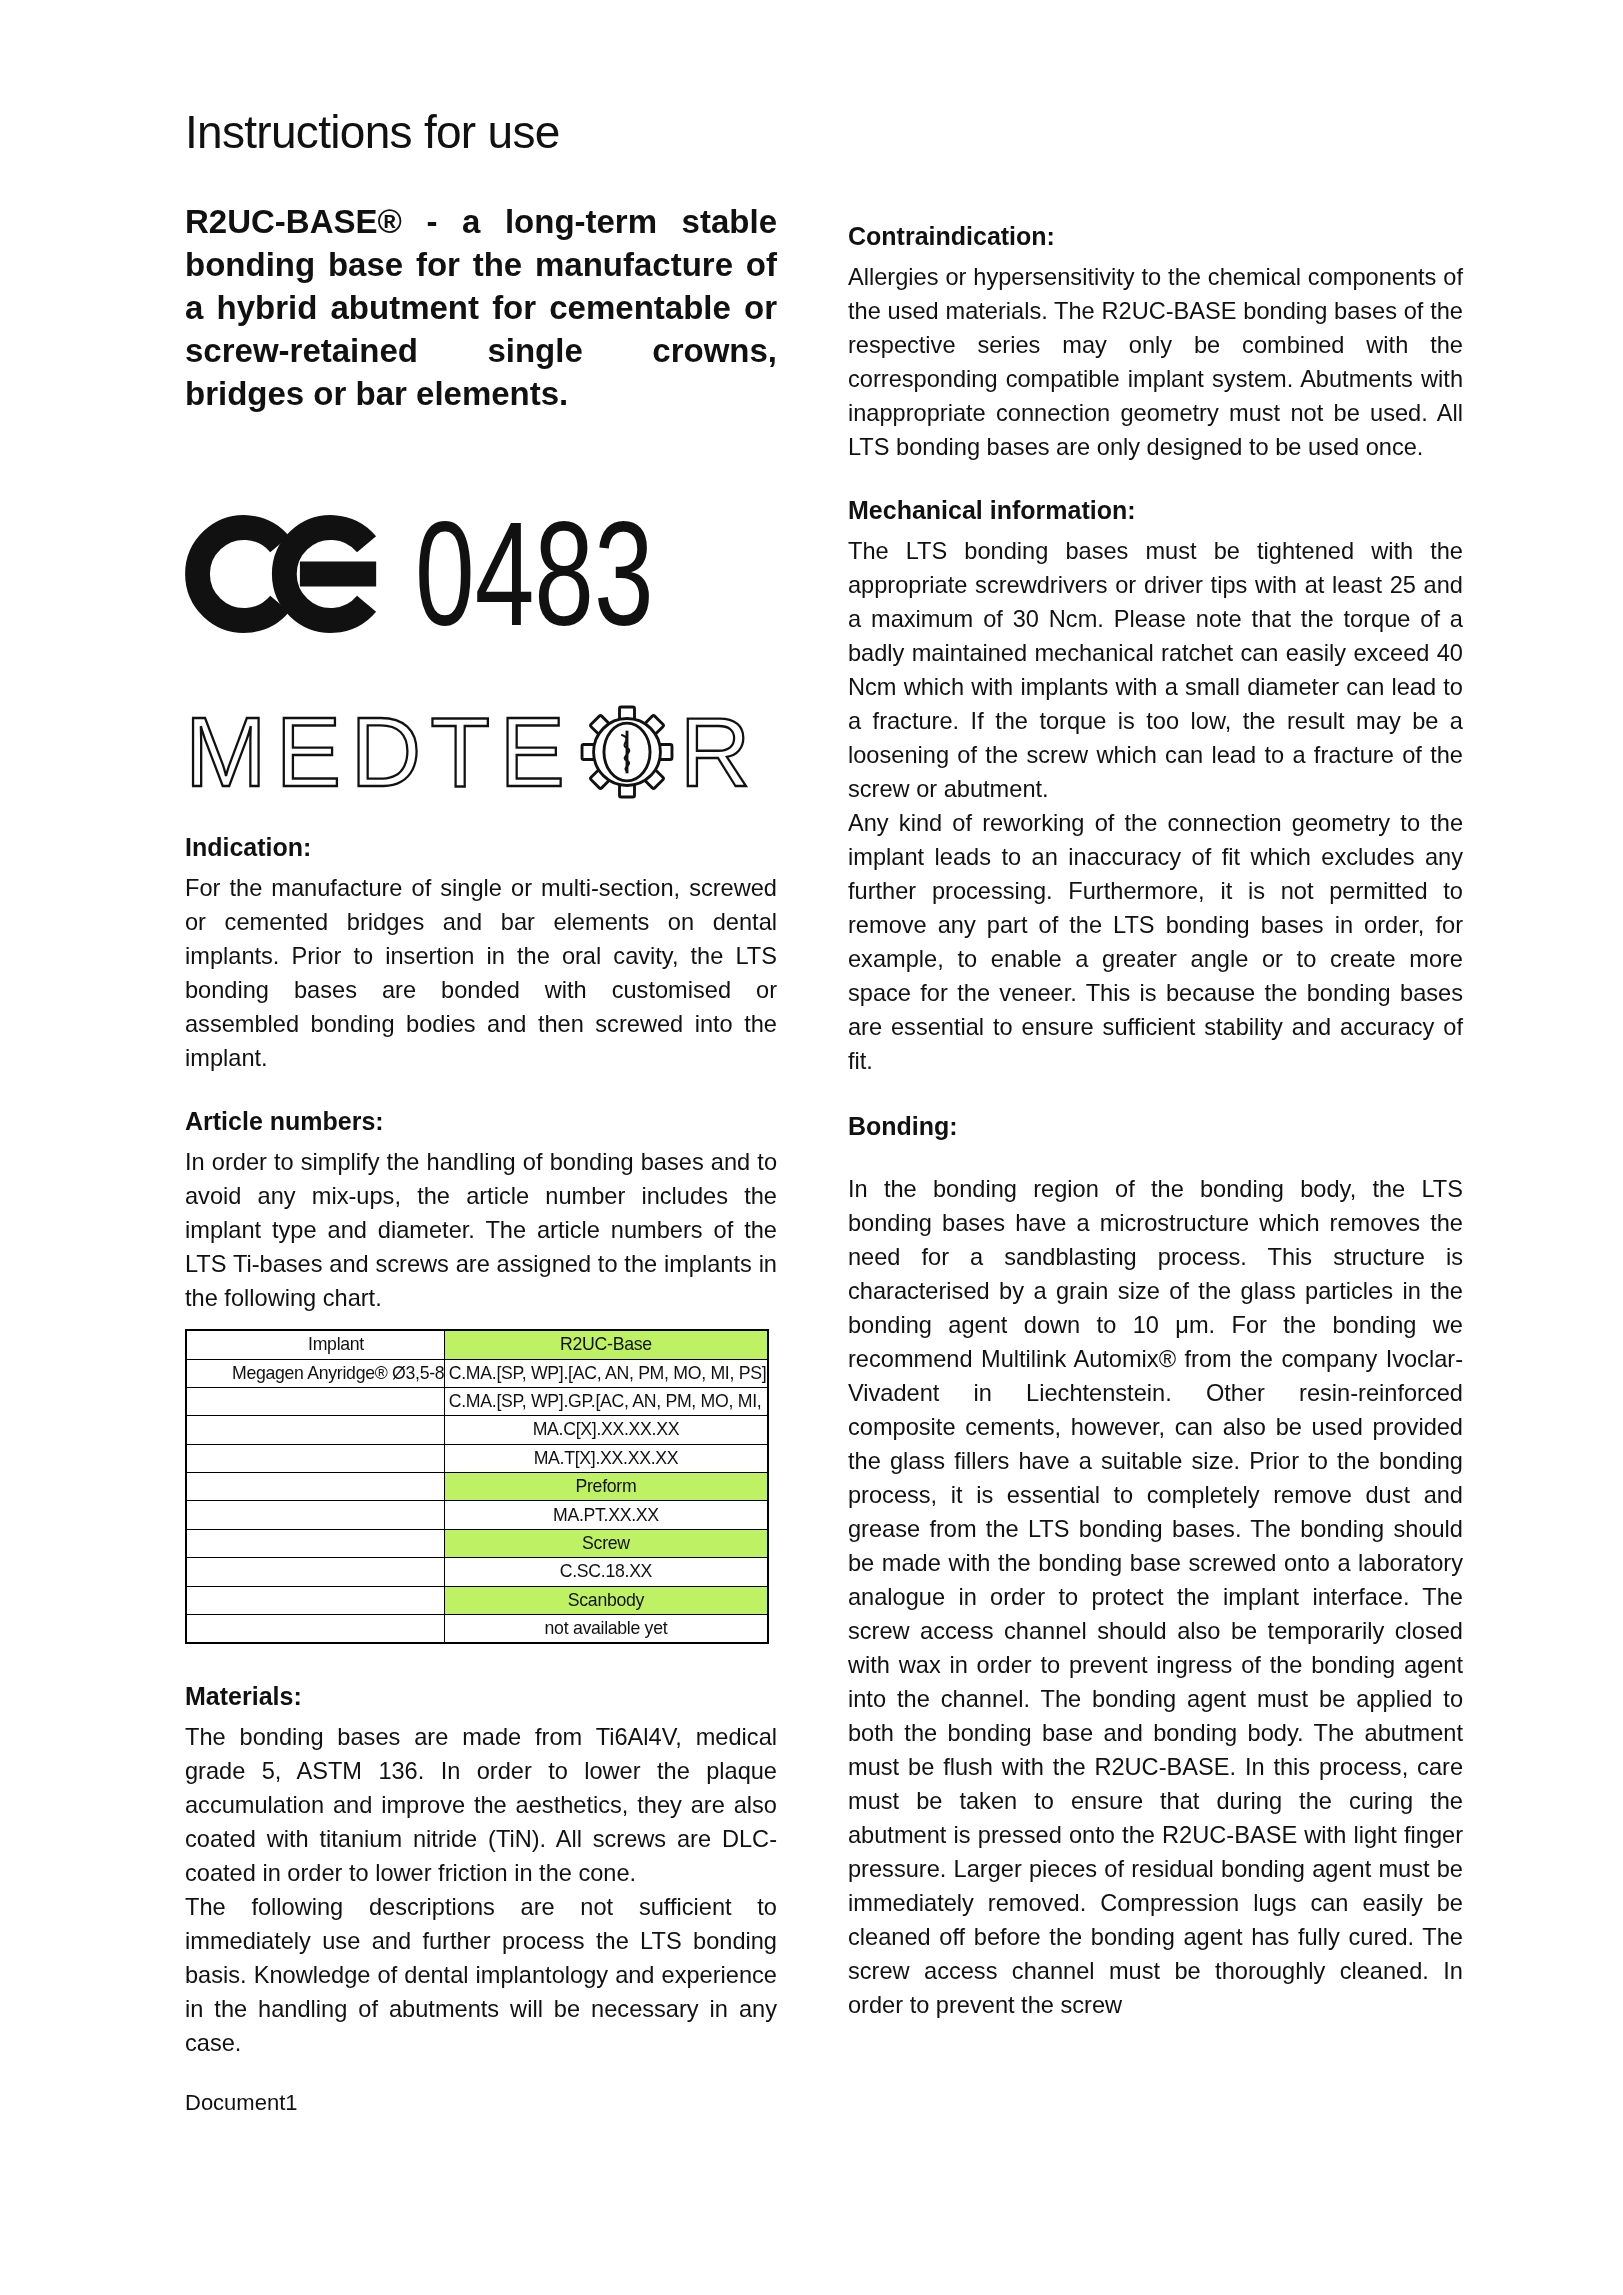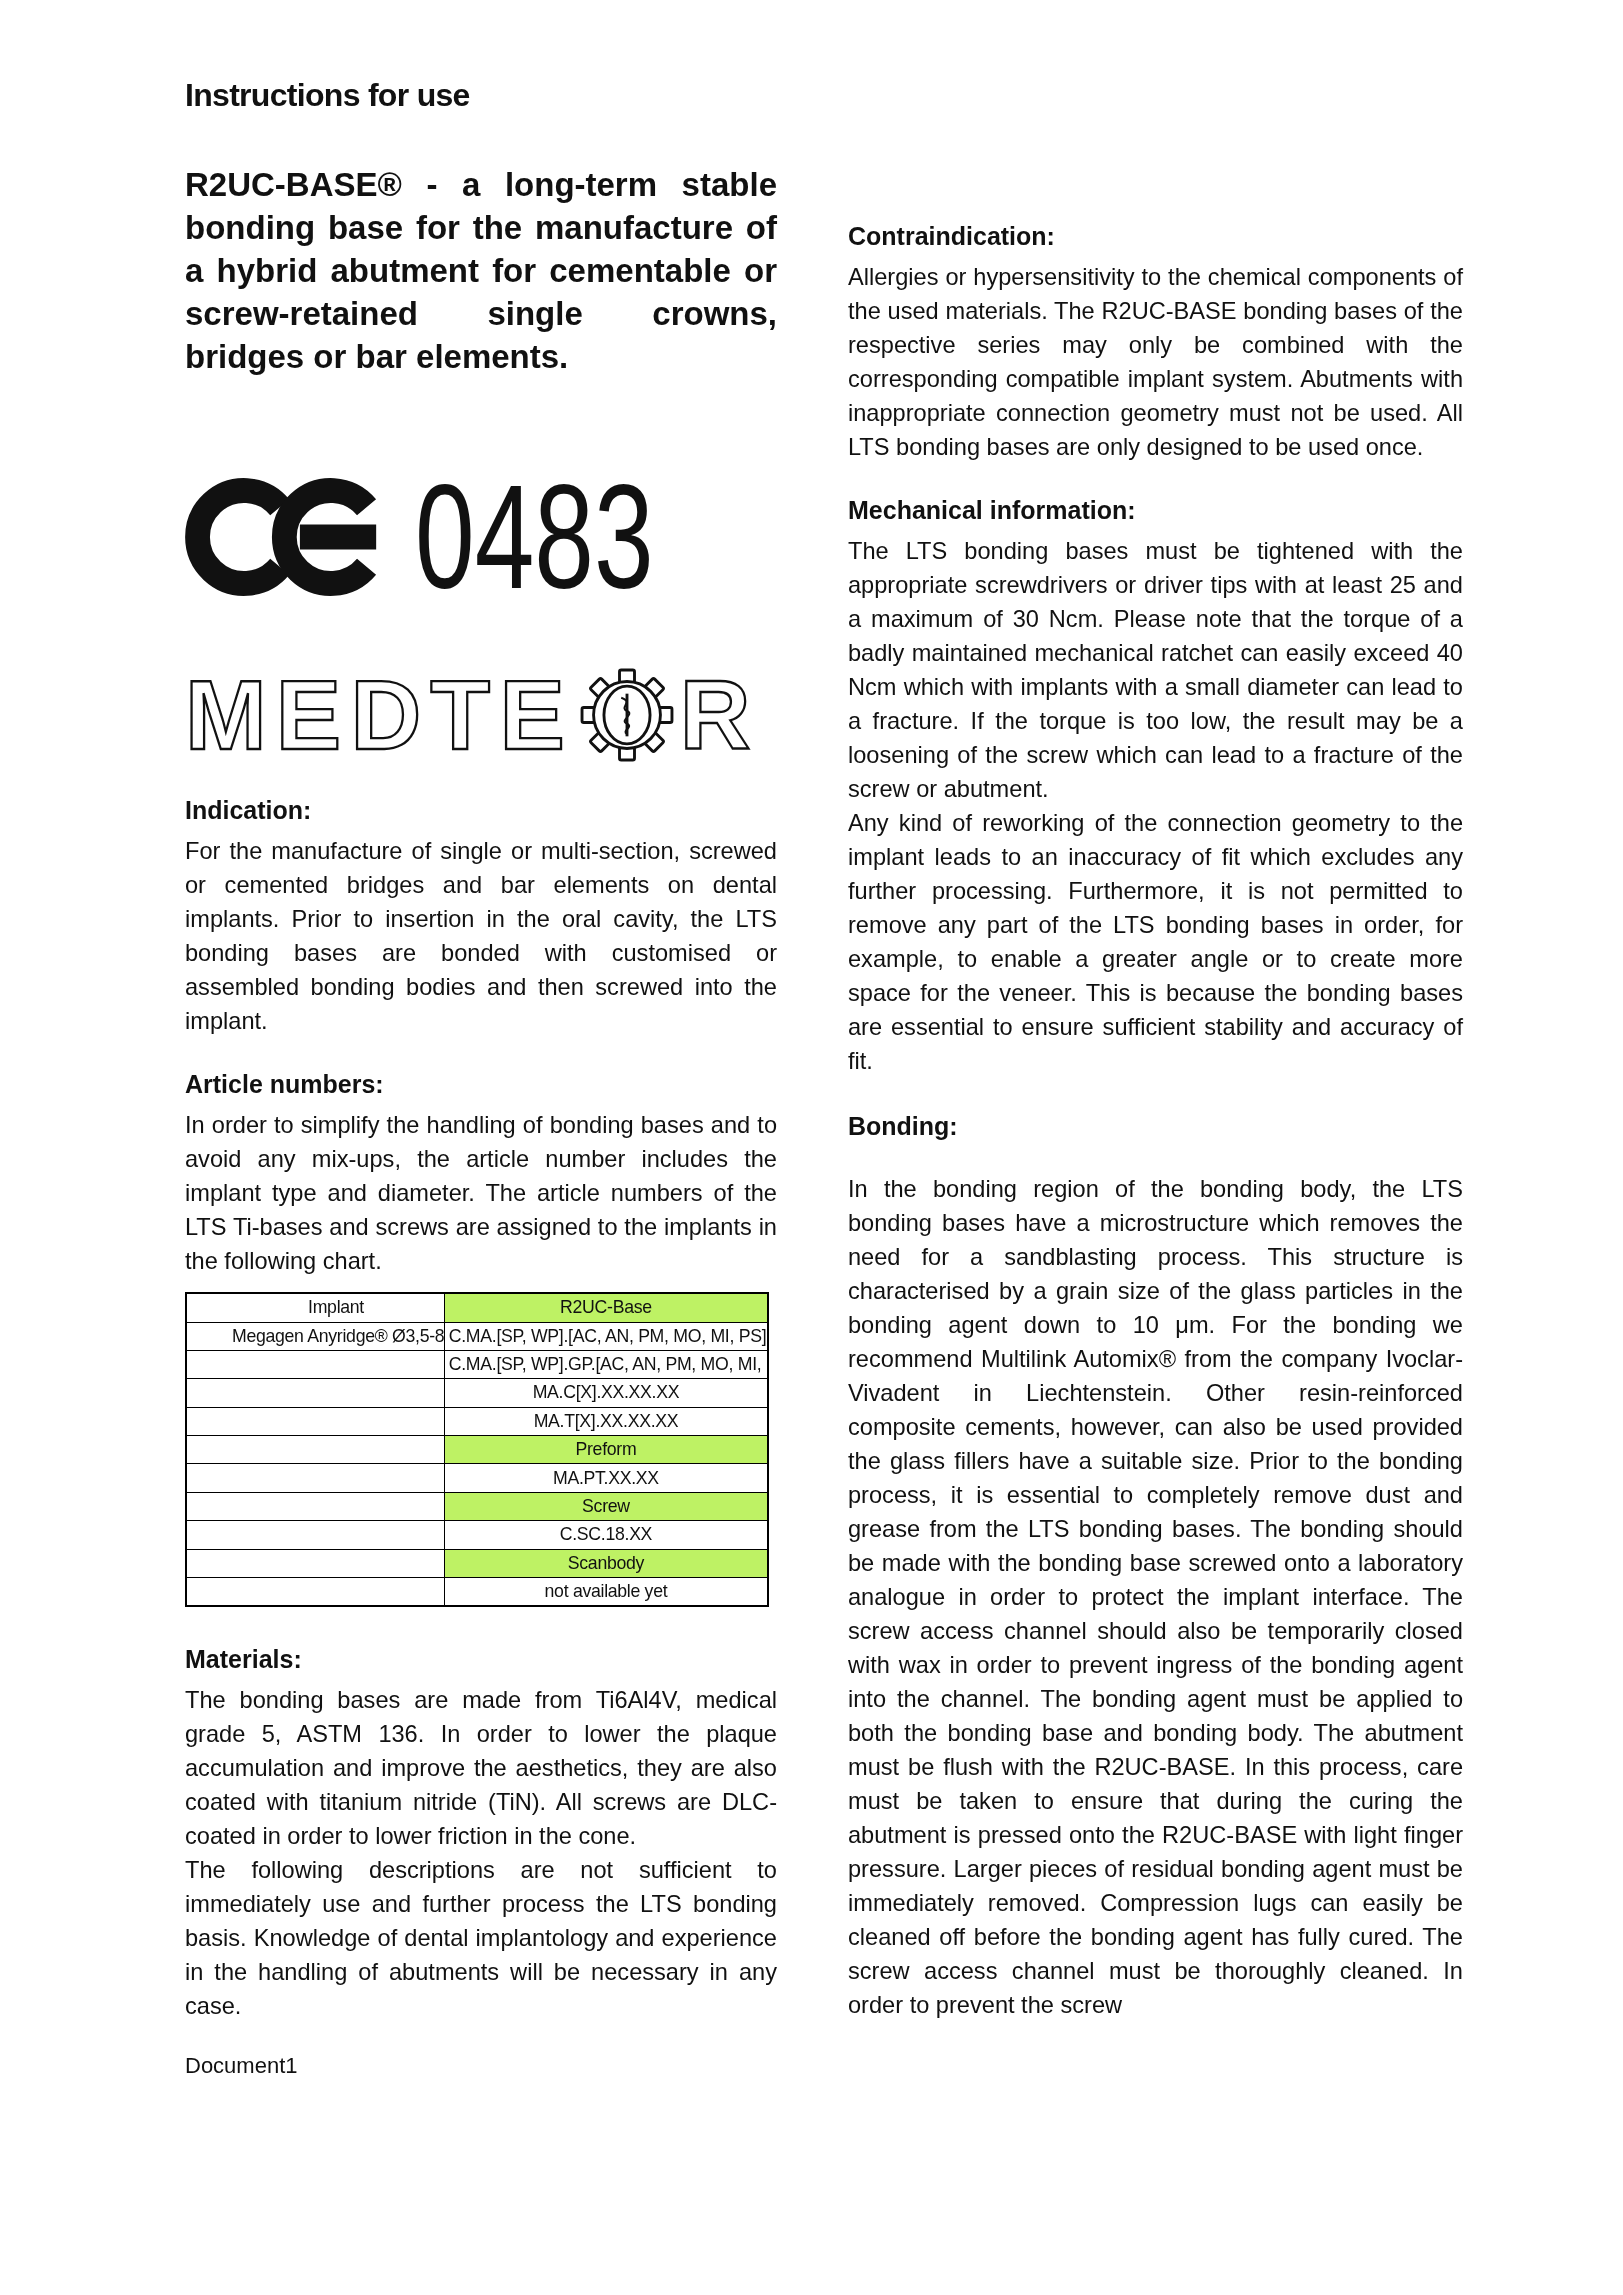--- a/index.html
+++ b/index.html
@@ -10,24 +10,24 @@
     background: #ffffff;
     font-family: "Liberation Sans", sans-serif;
     color: #111111;
     overflow: hidden;
   }
   .col { position: absolute; top: 0; }
   .col-left  { left: 185px;  width: 592px; }
   .col-right { left: 848px; width: 615px; }
 
   h1.doc-title {
-    margin: 74px 0 0 0;
-    font-size: 32px;
+    margin: 111px 0 0 0;
+    font-size: 46px;
     line-height: 43px;
-    font-weight: 700;
+    font-weight: 400;
     letter-spacing: -0.7px;
   }
   .subtitle {
     margin: 46px 0 0 0;
     font-size: 33px;
     line-height: 43px;
     font-weight: 700;
     text-align: justify;
   }
 
@@ -52,21 +52,21 @@
   .logo {
     margin-top: 65px;
     height: 98px;
     display: flex;
     align-items: center;
     gap: 3.9px;
   }
   .logo-letters {
     font-size: 98px;
     line-height: 98px;
-    font-weight: 700;
+    font-weight: 400;
     letter-spacing: 9.2px;
     color: #111;
   }
   @supports (-webkit-text-stroke: 1px black) {
     .logo-letters { color: #ffffff; -webkit-text-stroke: 2.3px #111111; }
   }
 
   h2.sec {
     margin: 31px 0 7.9px 0;
     font-size: 25px;

